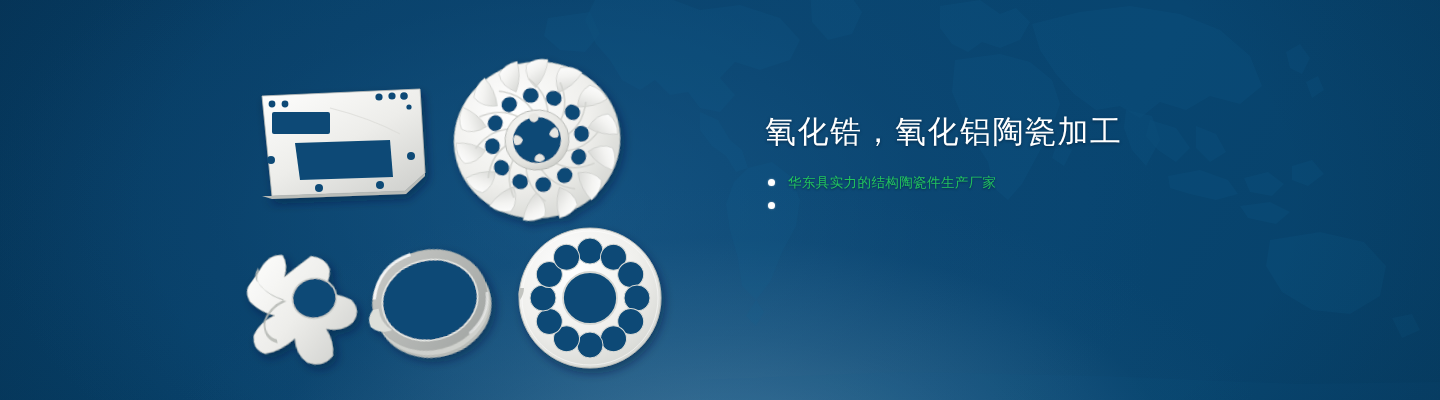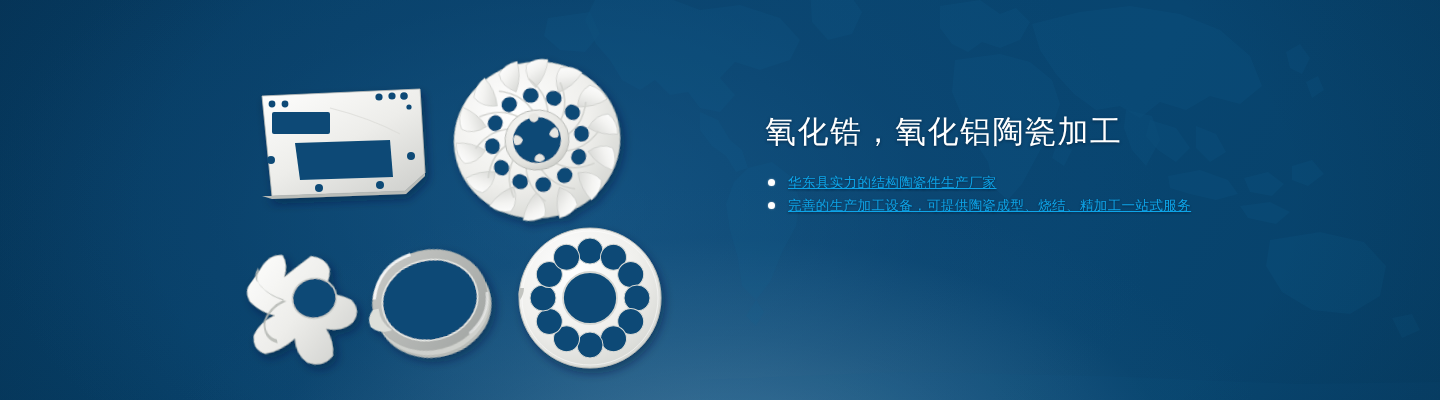--- a/index.html
+++ b/index.html
@@ -57,27 +57,26 @@
     display:flex; align-items:center;
     height:21px; margin-bottom:2px;
   }
   .bullet-dot {
     width:7px; height:7px; border-radius:50%;
     background:#ffffff; flex:0 0 auto;
     margin-right:13px; margin-left:3px;
     box-shadow:0 0 2px rgba(255,255,255,0.5);
   }
   .bullet-text {
-    color:#0ea5e9;
+    color:#22c55e;
     font-size:13.5px;
     line-height:21px;
     letter-spacing:0.4px;
     white-space:nowrap;
     text-shadow:0 1px 2px rgba(0,18,36,0.5);
-    text-decoration:underline;
   }
 </style>
 </head>
 <body>
 
 <div class="banner">
 
   <div class="bg-base"></div>
 
   <div class="bg-map">
@@ -300,18 +299,17 @@
   <div class="text-block">
     <div class="headline">氧化锆，氧化铝陶瓷加工</div>
 
     <ul class="bullet-list">
       <li class="bullet-item">
         <span class="bullet-dot"></span>
         <span class="bullet-text">华东具实力的结构陶瓷件生产厂家</span>
       </li>
       <li class="bullet-item">
         <span class="bullet-dot"></span>
-        <span class="bullet-text">完善的生产加工设备，可提供陶瓷成型、烧结、精加工一站式服务</span>
       </li>
     </ul>
   </div>
 
 </div>
 
 </body></html>

